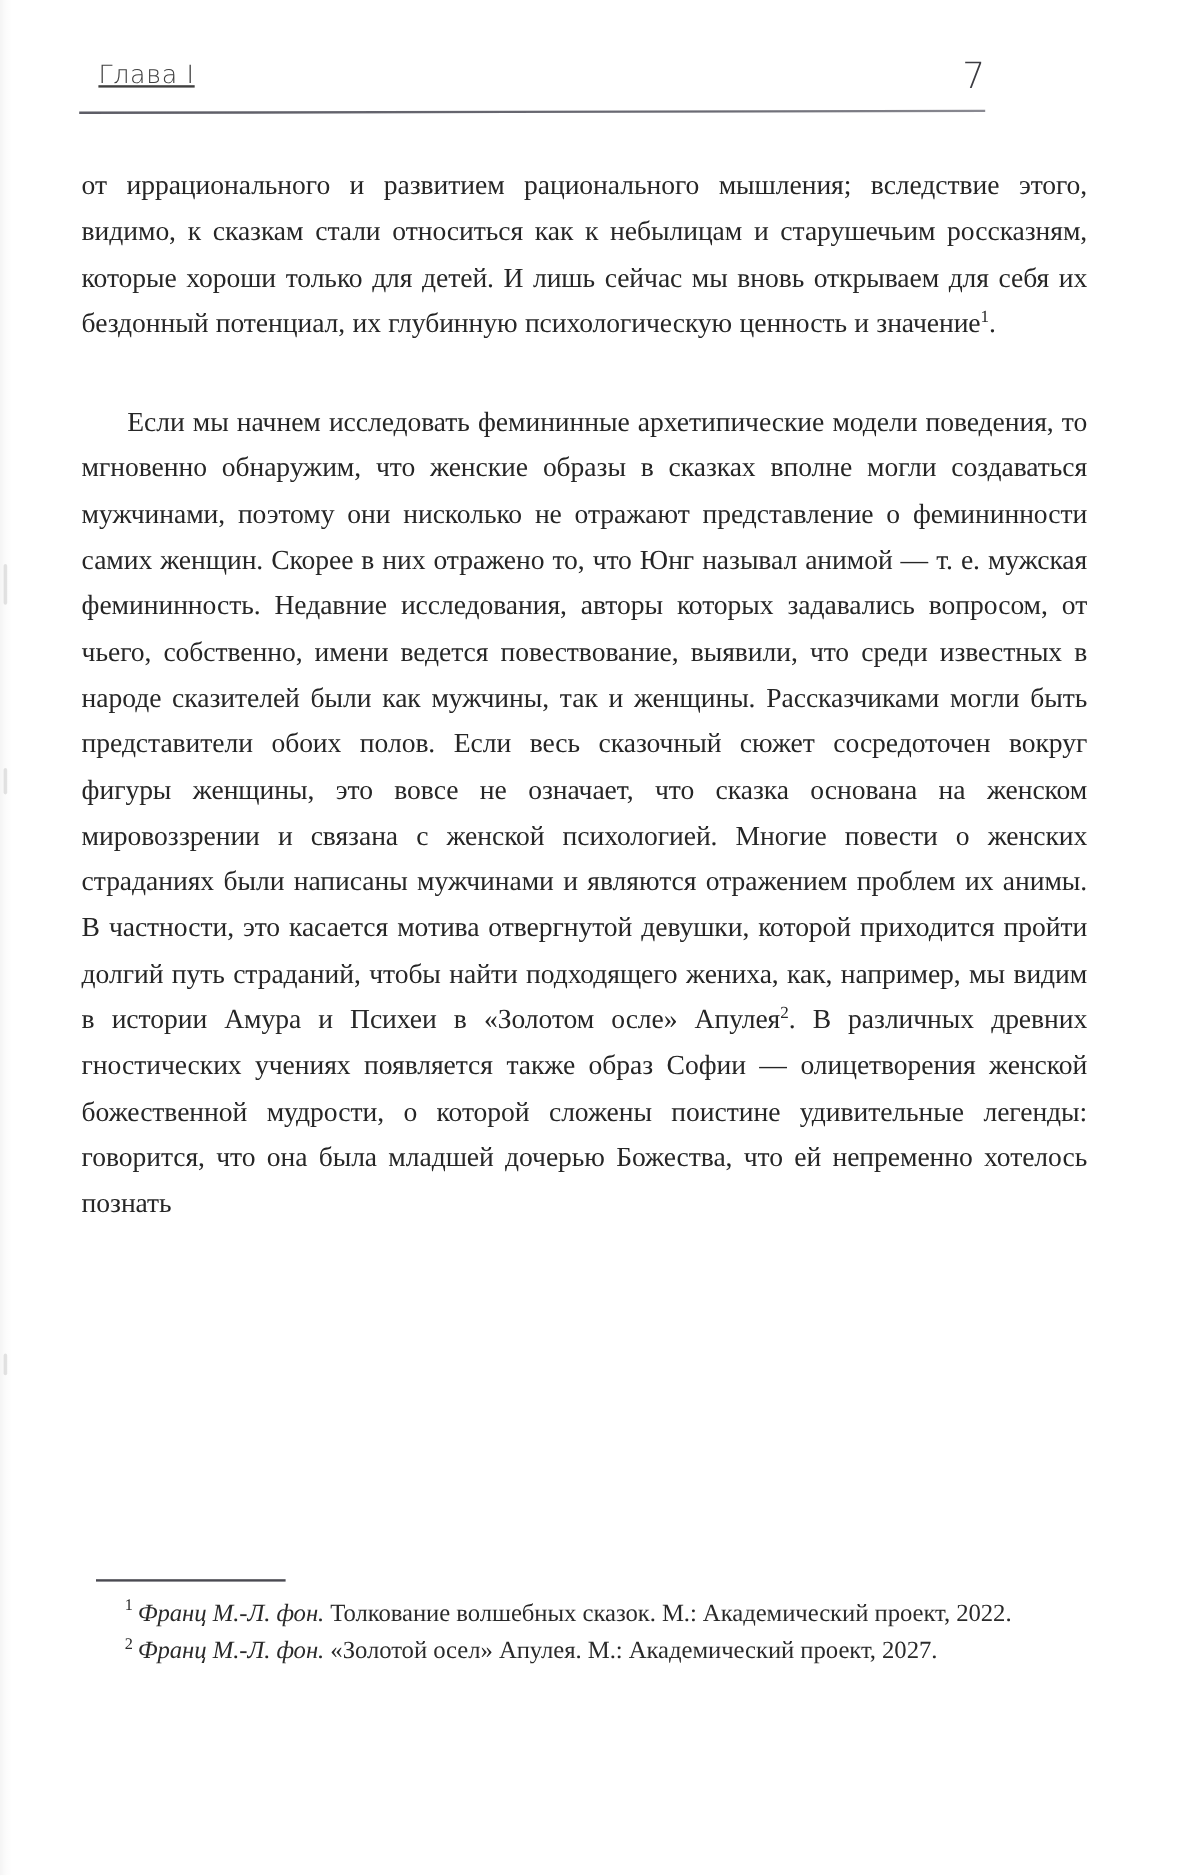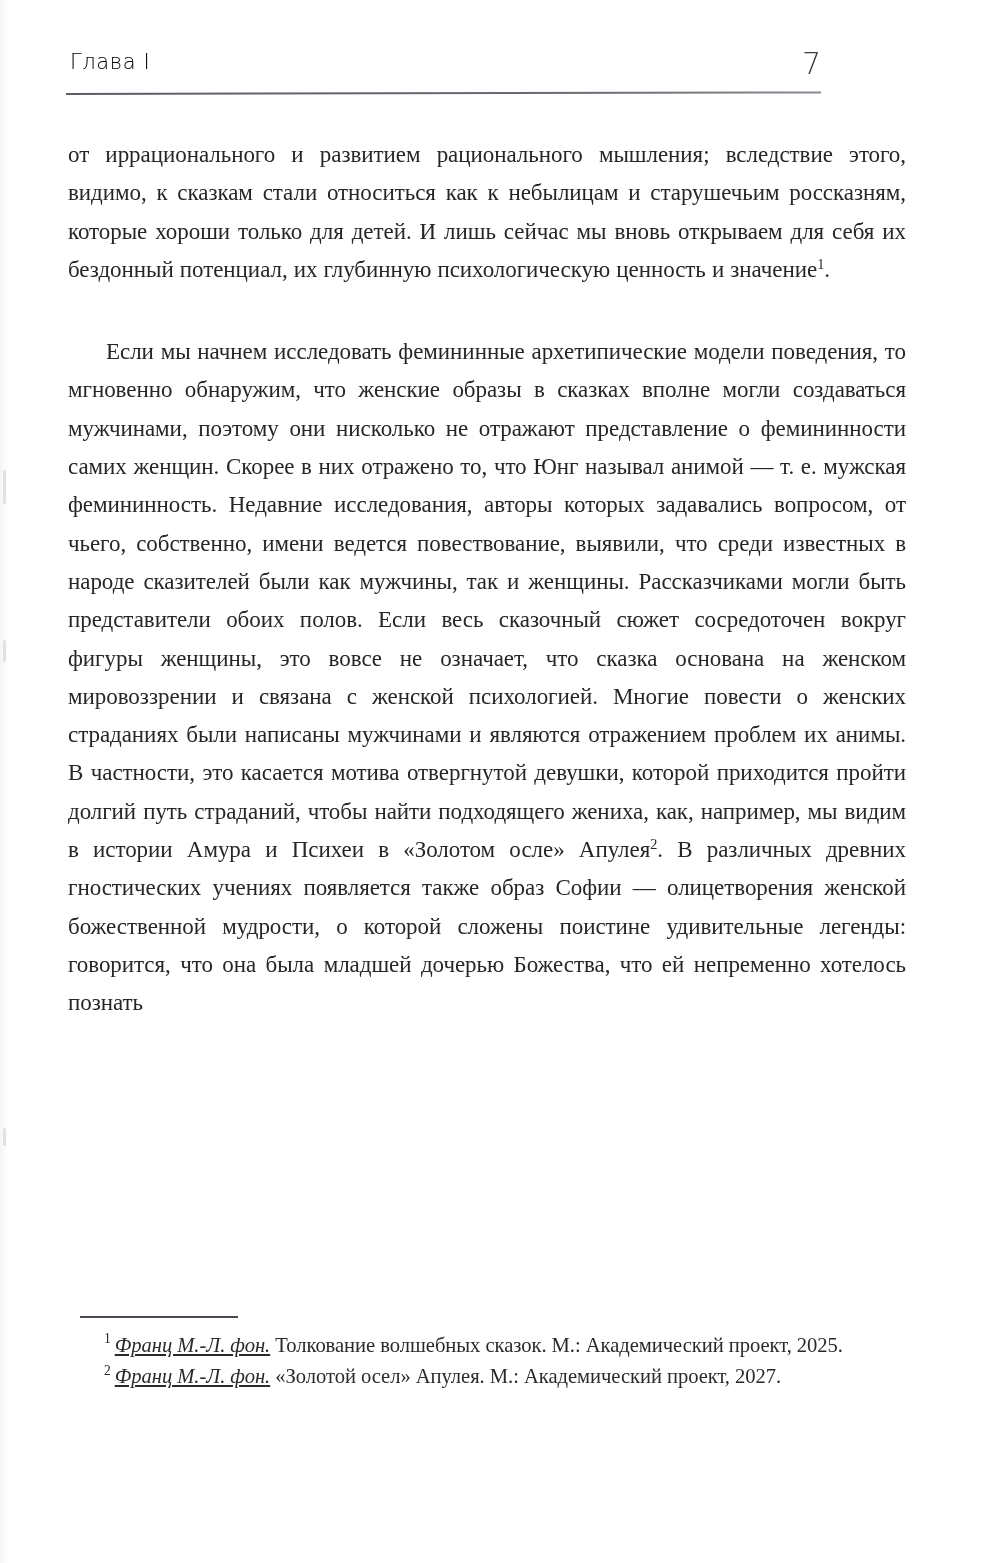--- a/index.html
+++ b/index.html
@@ -42,28 +42,29 @@
   
   .running-head {
     position: absolute;
     left: 66px;
     top: 50px;
     width: 840px;
     height: 42px;
   }
   .running-head-title {
     position: absolute;
-    left: 4px;
+    left: 16px;
     top: 0;
     font-family: "DejaVu Sans", "Liberation Sans", sans-serif;
     font-size: 21px;
     font-weight: 300;
     letter-spacing: 0.6px;
-    color: #000000;
+    color: #404040;
     white-space: nowrap;
+    text-decoration: underline;
   }
   .running-head-pageno {
     position: absolute;
     right: 85px;
     top: -4px;
     font-family: "DejaVu Sans", "Liberation Sans", sans-serif;
     font-size: 30px;
     font-weight: 300;
     color: #3c3c42;
   }
@@ -129,21 +130,20 @@
     letter-spacing: -0.05px;
   }
   .footnote .fn-marker {
     font-size: 0.66em;
     vertical-align: 0.62em;
     line-height: 0;
     margin-right: 4px;
   }
   .footnote i {
     font-style: italic;
-    text-decoration: underline;
   }
 </style>
 </head>
 <body>
 
 <div class="page">
 
   <div class="scan-edge-left"></div>
   <div class="scan-fleck" style="top:470px;height:34px;"></div>
   <div class="scan-fleck" style="top:640px;height:22px;"></div>
@@ -161,21 +161,21 @@
     </p>
     <p class="para indent" id="para-2">
       <span>Если мы начнем исследовать фемининные архетипические модели поведения, то мгновенно обнаружим, что женские образы в сказках вполне могли создаваться мужчинами, поэтому они нисколько не отражают представление о фемининности самих женщин. Скорее в них отражено то, что Юнг называл анимой — т. е. мужская фемининность. Недавние исследования, авторы которых задавались вопросом, от чьего, собственно, имени ведется повествование, выявили, что среди известных в народе сказителей были как мужчины, так и женщины. Рассказчиками могли быть представители обоих полов. Если весь сказочный сюжет сосредоточен вокруг фигуры женщины, это вовсе не означает, что сказка основана на женском мировоззрении и связана с женской психологией. Многие повести о женских страданиях были написаны мужчинами и являются отражением проблем их анимы. В частности, это касается мотива отвергнутой девушки, которой приходится пройти долгий путь страданий, чтобы найти подходящего жениха, как, например, мы видим в истории Амура и Психеи в «Золотом осле» Апулея</span><sup class="fn">2</sup><span>. В различных древних гностических учениях появляется также образ Софии — олицетворения женской божественной мудрости, о которой сложены поистине удивительные легенды: говорится, что она была младшей дочерью Божества, что ей непременно хотелось познать</span>
     </p>
   </div>
 
   <div class="footnote-area">
     <div class="footnote-rule"></div>
 
     <p class="footnote">
-      <span class="fn-marker">1</span><i>Франц М.-Л. фон.</i><span> Толкование волшебных сказок. М.: Академический проект, 2025.</span>
+      <span class="fn-marker">1</span><i>Франц М.-Л. фон.</i><span> Толкование волшебных сказок. М.: Академический проект, 2022.</span>
     </p>
 
     <p class="footnote">
       <span class="fn-marker">2</span><i>Франц М.-Л. фон.</i><span> «Золотой осел» Апулея. М.: Академический проект, 2027.</span>
     </p>
   </div>
 
 </div>
 
 </body></html>

